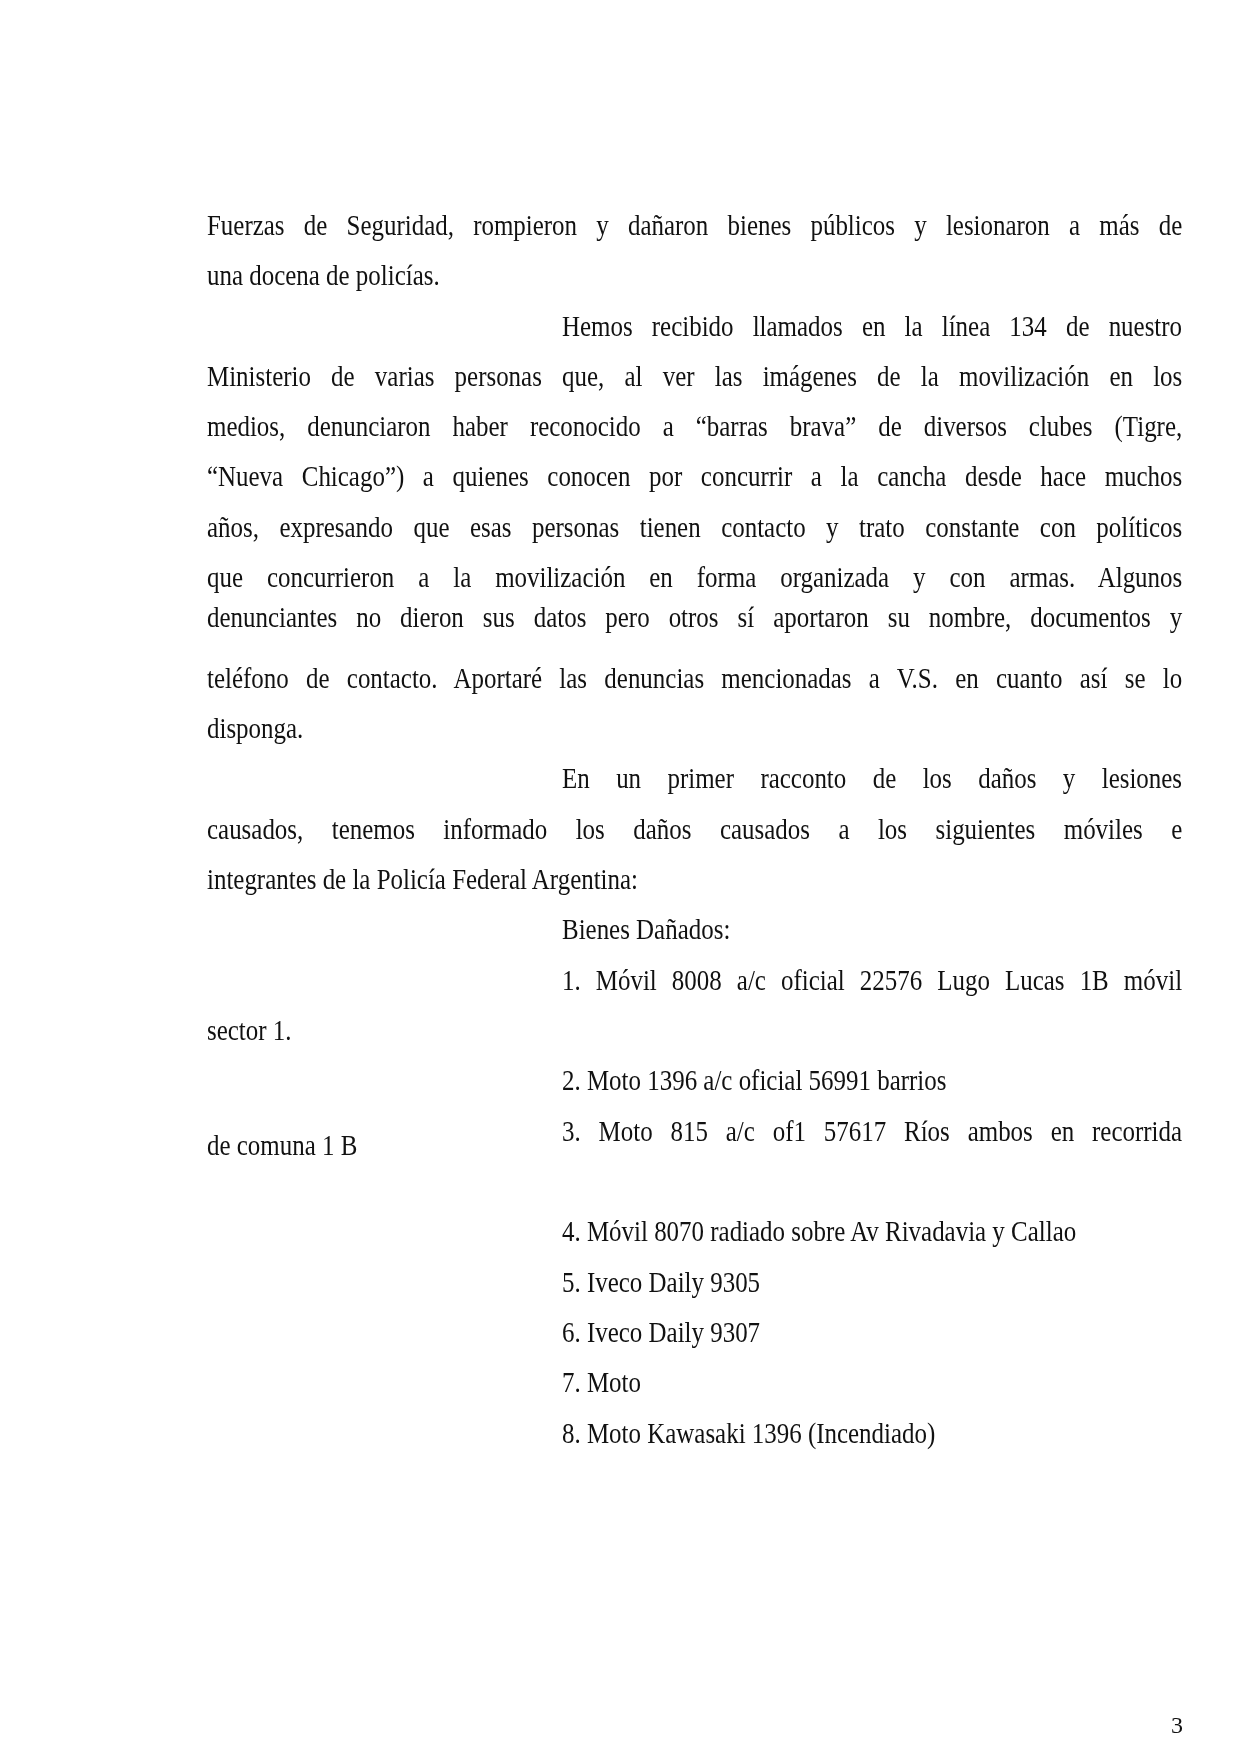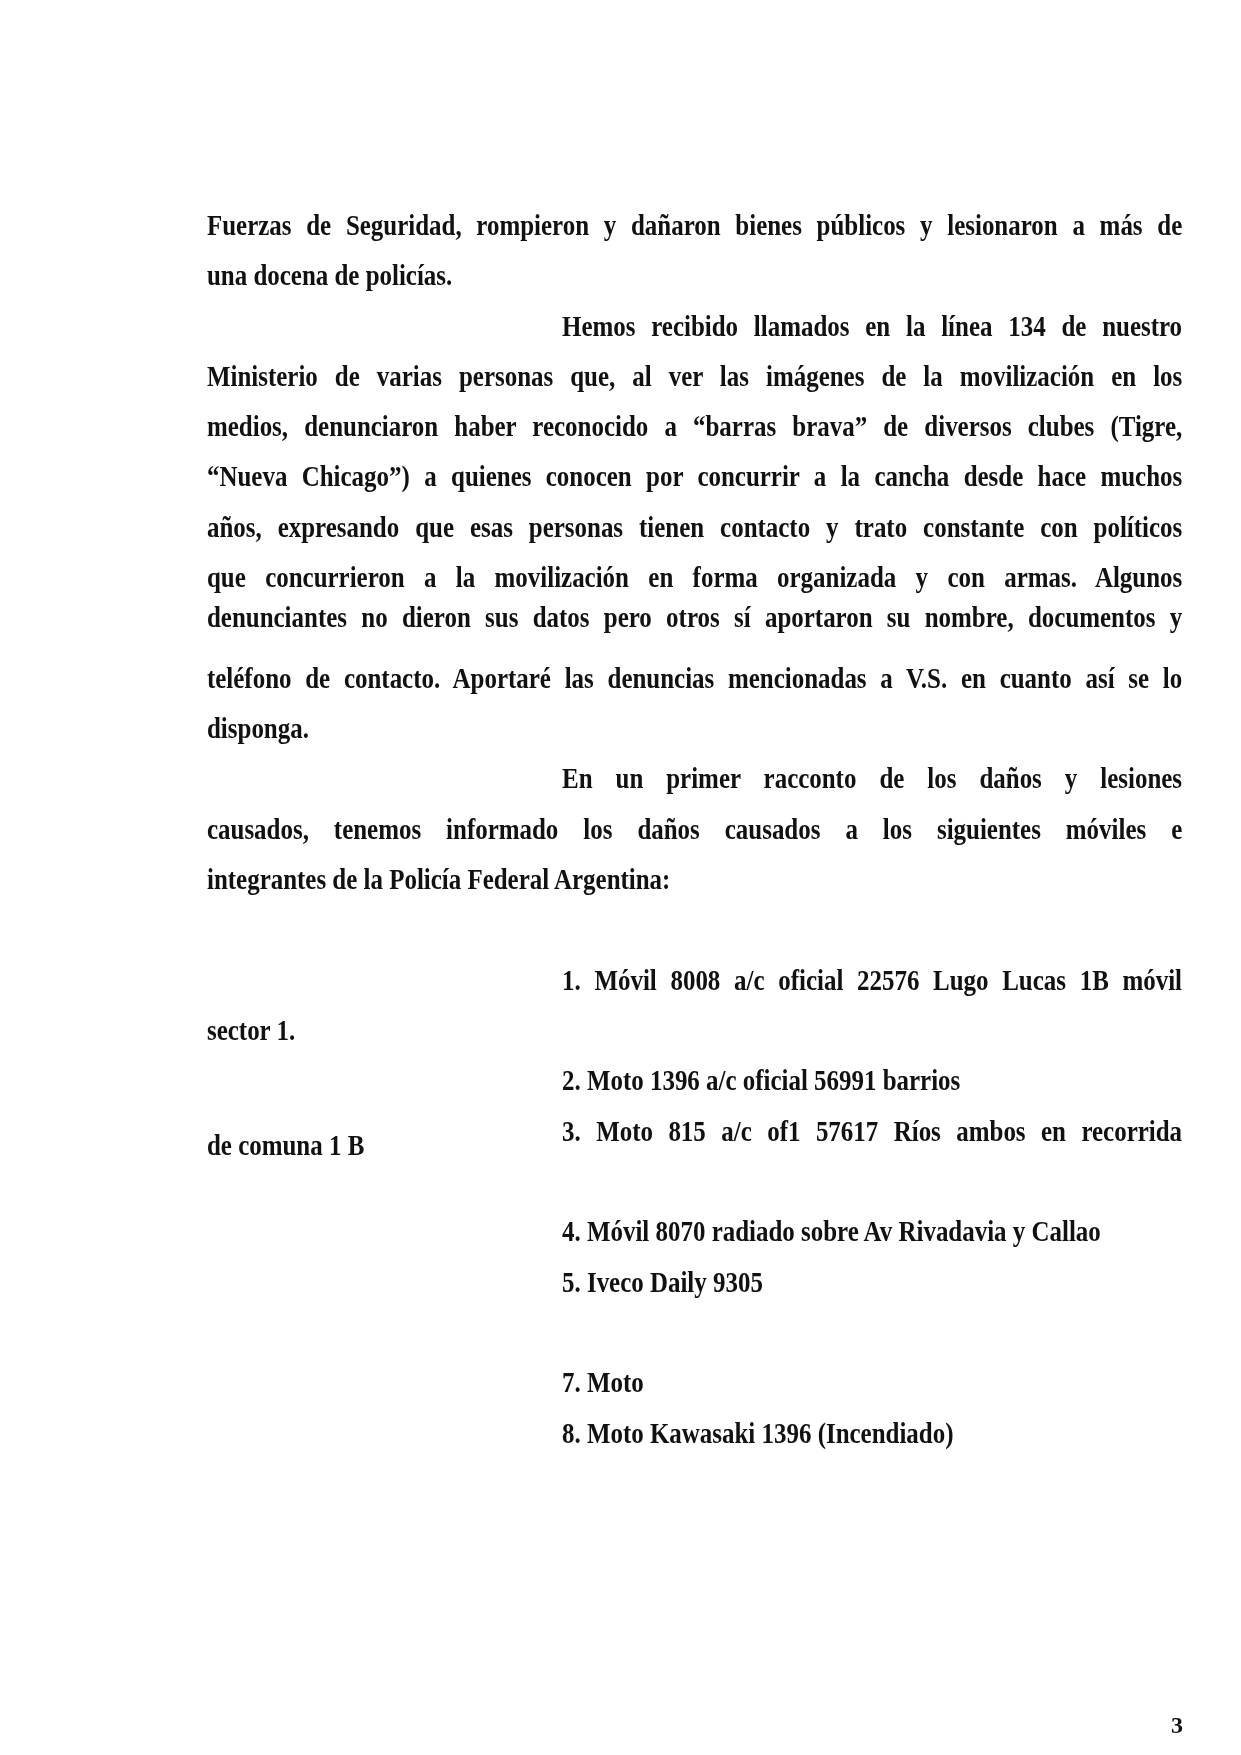--- a/index.html
+++ b/index.html
@@ -1,21 +1,20 @@
 <!DOCTYPE html>
 <html><head>
 <meta charset="utf-8">
 <style>
   html, body { margin: 0; padding: 0; background: #ffffff; }
   body { width: 1241px; height: 1755px; position: relative; overflow: hidden; }
   .page {
     position: absolute; left: 0; top: 0; width: 1241px; height: 1755px;
     background: #ffffff; color: #111111;
     font-family: "Liberation Serif", serif;
-    font-weight: bold;
   }
   .line {
     position: absolute;
     left: 207px;
     width: 975px;
     height: 34px;
     font-size: 29px;
     line-height: 34px;
     white-space: nowrap;
   }
@@ -76,29 +75,31 @@
   <div class="line" style="top:711px"><span class="txt">disponga.</span></div>
 
   <div class="line just" style="top:812px">
       <span class="txt">causados, tenemos informado los daños causados a los siguientes móviles e</span>
     </div>
   <div class="line indent just" style="top:761px">
       <span class="txt">En un primer racconto de los daños y lesiones</span>
     </div>
   <div class="line" style="top:862px"><span class="txt">integrantes de la Policía Federal Argentina:</span></div>
 
+  <div class="line indent" style="top:912px"><span class="txt">Bienes Dañados:</span></div>
 
   <div class="line indent just" style="top:963px">
       <span class="txt">1. Móvil 8008 a/c oficial 22576 Lugo Lucas 1B móvil</span>
     </div>
   <div class="line" style="top:1013px"><span class="txt">sector 1.</span></div>
   <div class="line indent" style="top:1063px"><span class="txt">2. Moto 1396 a/c oficial 56991 barrios</span></div>
   <div class="line indent just" style="top:1114px">
       <span class="txt">3. Moto 815 a/c of1 57617 Ríos ambos en recorrida</span>
     </div>
   <div class="line" style="top:1128px"><span class="txt">de comuna 1 B</span></div>
   <div class="line indent" style="top:1214px"><span class="txt">4. Móvil 8070 radiado sobre Av Rivadavia y Callao</span></div>
   <div class="line indent" style="top:1265px"><span class="txt">5. Iveco Daily 9305</span></div>
+  <div class="line indent" style="top:1315px"><span class="txt">6. Iveco Daily 9307</span></div>
   <div class="line indent" style="top:1365px"><span class="txt">7. Moto</span></div>
   <div class="line indent" style="top:1416px"><span class="txt">8. Moto Kawasaki 1396 (Incendiado)</span></div>
 
   <div class="page-number">3</div>
 </div>
 
 </body></html>

